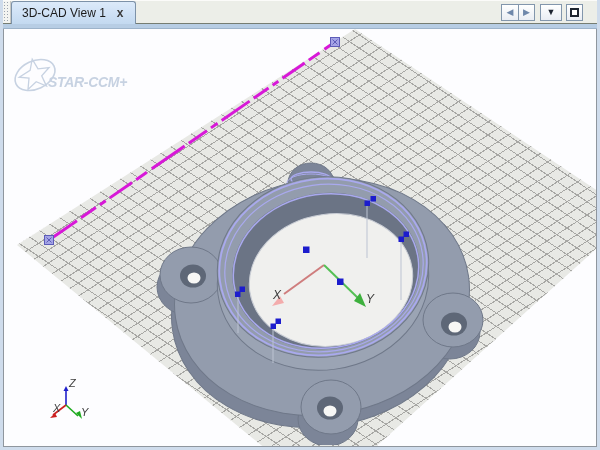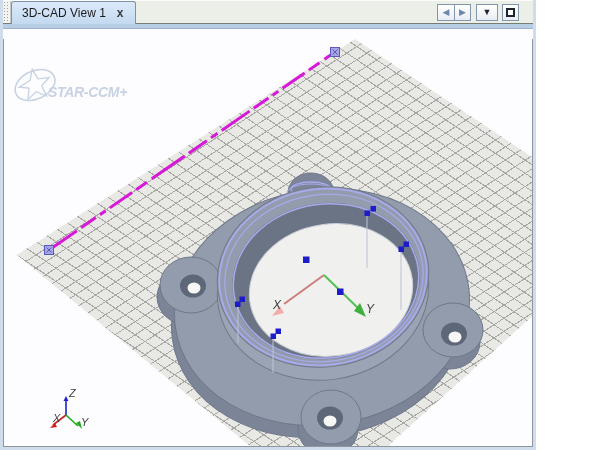--- a/index.html
+++ b/index.html
@@ -1,20 +1,20 @@
 <!DOCTYPE html>
 <html style="--frame-blue: #cfdcec; --bar-bg: #eceee8; --tab-fill-top: #dceafa; --tab-fill-bottom: #c3d9f0; --tab-border: #7d92a8; --strip: #b7cde4; --viewport-bg: #fdfdff; --grid-bg: #e8e9e5; --grid-line: #a7a7a4; --magenta: #d818d8; --endpoint-fill: #a4a4e6; --endpoint-border: #5c5cb8; --handle-blue: #1c1ccd; --sketch-highlight: #a9a9ee; --model-top: #939cad; --model-side: #7c8598; --model-light: #9ba4b4; --model-wall-dark: #6b7485; --model-edge: #6f7889; --opening: #f0f0ee; --hole-dark: #5e6777; --hole-white: #f7f7f5; --witness: #bcc3d2; --axis-x: #cf7d7d; --axis-x-arrow: #f3acac; --axis-y: #55c055; --axis-y-arrow: #3db03d; --triad-x: #cc2020; --triad-y: #1faa1f; --triad-z: #2020cc; --label-dark: #3c3c3c; --watermark: #c7d2e2; --btn-border: #8296ac; --btn-icon-blue: #6e87aa; --btn-icon-dark: #1d2430;"><head>
 <meta charset="utf-8">
 <style>
   * { margin:0; padding:0; box-sizing:border-box; }
   html,body { width:600px; height:450px; }
   body { font-family:"Liberation Sans", sans-serif; background:#fff; }
 
   .window {
-    width:536px; height:450px;
+    width:600px; height:450px;
     border-left:3px solid var(--frame-blue);
     border-right:3px solid var(--frame-blue);
     border-bottom:3px solid var(--frame-blue);
     display:flex; flex-direction:column;
     background:var(--viewport-bg);
   }
 
   
   .tabbar {
     height:24px; flex:0 0 24px;
@@ -69,21 +69,20 @@
     background:var(--strip);
     border-bottom:1px solid #9db3ca;
   }
 
   
   .viewport {
     position:relative; flex:1;
     background:var(--viewport-bg);
     border:1px solid #8f969e; border-top:none;
     overflow:hidden;
-    margin-top:10px;
   }
   .grid-plane {
     position:absolute; inset:0;
     background-color:var(--grid-bg);
     background-image:
       repeating-linear-gradient(147deg, var(--grid-line) 0 1px, transparent 1px 11px),
       repeating-linear-gradient(34deg,  var(--grid-line) 0 1px, transparent 1px 11px);
     clip-path:polygon(13px 216px, 351px 0px, 630px 186px, 318px 466px);
   }
   svg.scene { position:absolute; left:0; top:0; }

